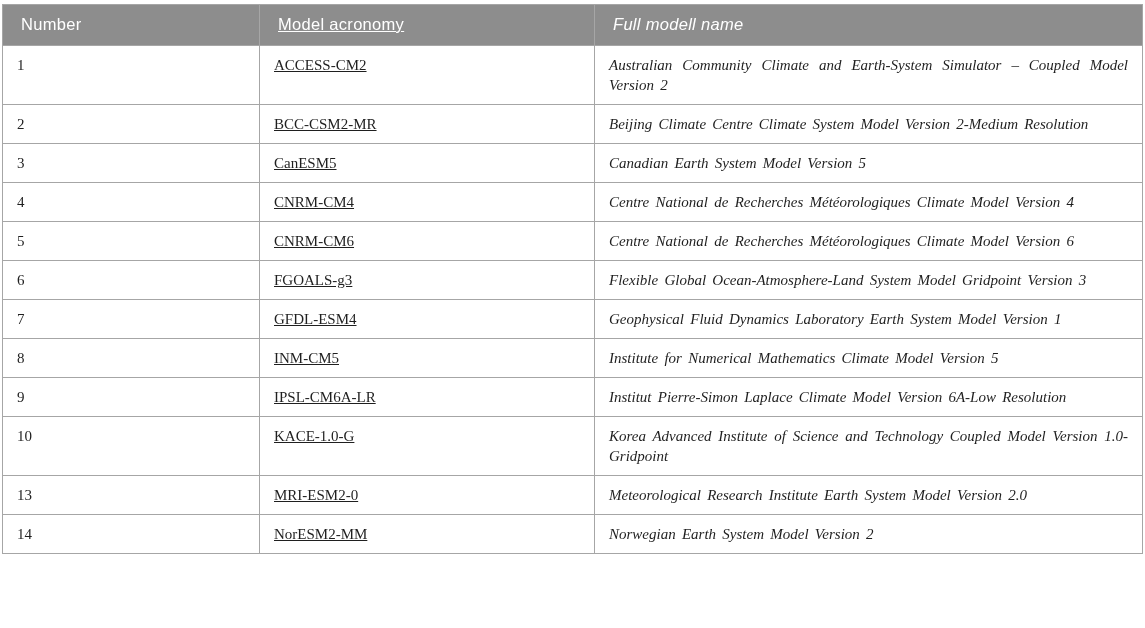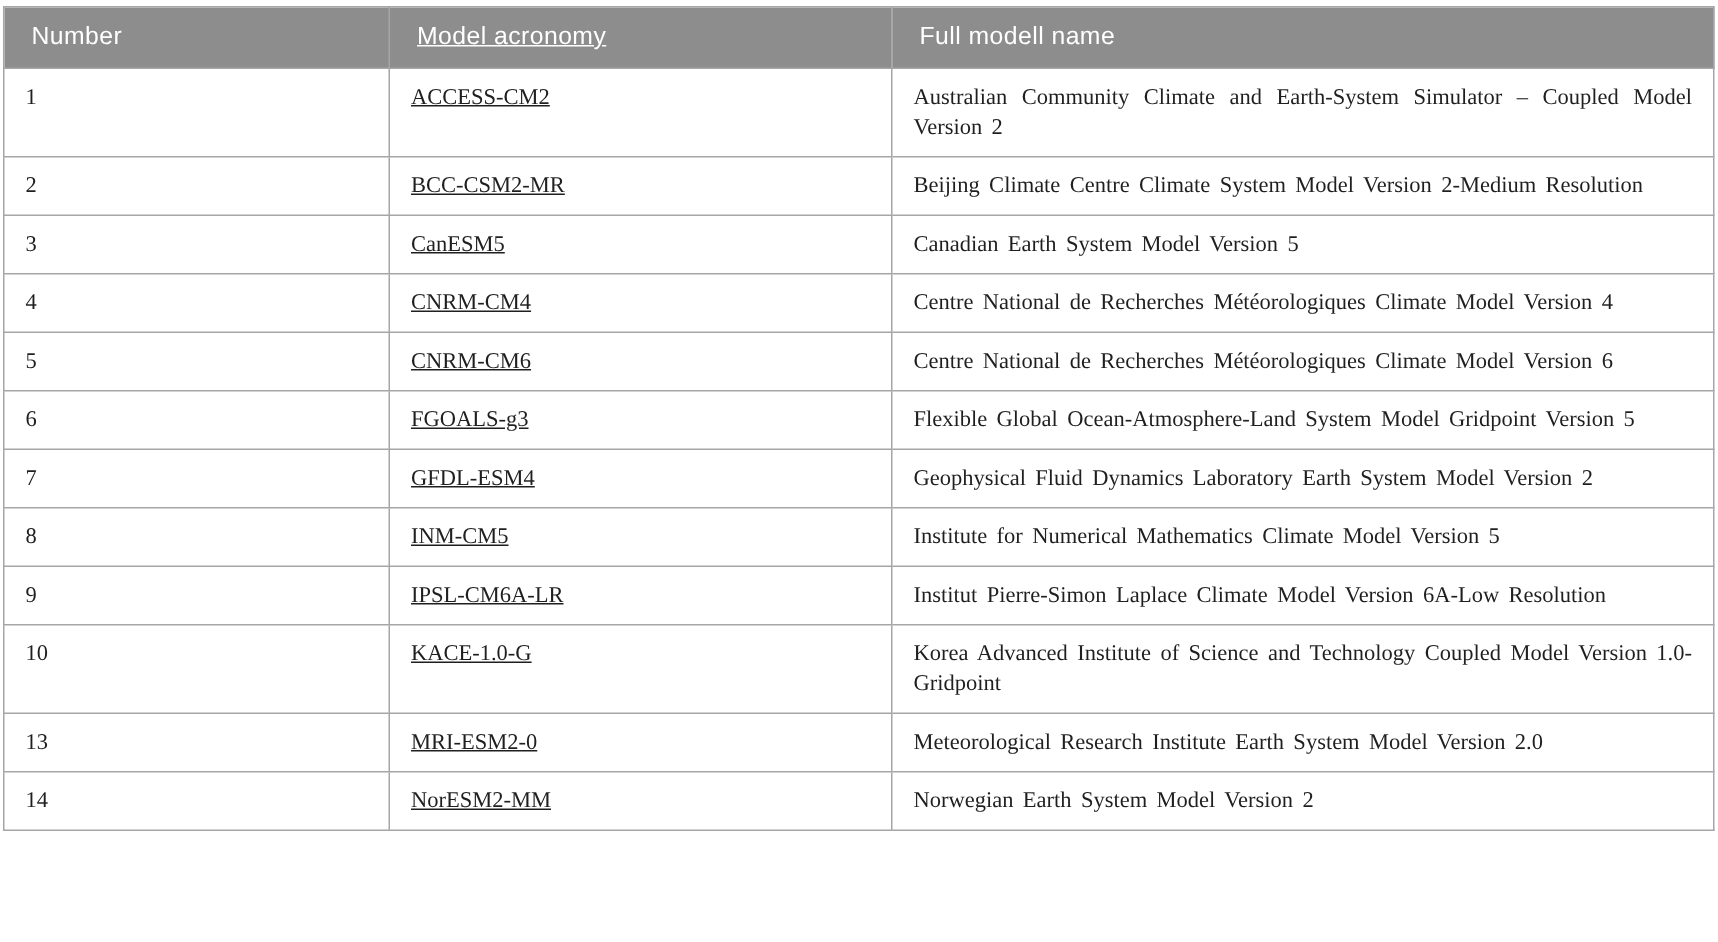--- a/index.html
+++ b/index.html
@@ -26,21 +26,21 @@
   }
   table.model-table th,
   table.model-table td {
     border: 1px solid var(--border);
     vertical-align: top;
     text-align: left;
   }
   
   .col-0 { width: 257px; }
   .col-1 { width: 335px; text-decoration: underline; }
-  .col-2 { width: auto; }
+  .col-2 { width: auto; font-style: italic; }
 
   
   thead th {
     background: var(--header-bg);
     color: var(--header-text);
     font-family: "Liberation Sans", "DejaVu Sans", sans-serif;
     font-size: 16.5px;
     font-weight: 400;
     letter-spacing: 0.3px;
     padding: 10px 18px 11px 18px;
@@ -99,26 +99,26 @@
         <td class="col-2 cell-2">Centre National de Recherches Météorologiques Climate Model Version 4</td>
       </tr>
       <tr>
         <td class="col-0 cell-0">5</td>
         <td class="col-1 cell-1">CNRM-CM6</td>
         <td class="col-2 cell-2">Centre National de Recherches Météorologiques Climate Model Version 6</td>
       </tr>
       <tr>
         <td class="col-0 cell-0">6</td>
         <td class="col-1 cell-1">FGOALS-g3</td>
-        <td class="col-2 cell-2">Flexible Global Ocean-Atmosphere-Land System Model Gridpoint Version 5</td>
+        <td class="col-2 cell-2">Flexible Global Ocean-Atmosphere-Land System Model Gridpoint Version 3</td>
       </tr>
       <tr>
         <td class="col-0 cell-0">7</td>
         <td class="col-1 cell-1">GFDL-ESM4</td>
-        <td class="col-2 cell-2">Geophysical Fluid Dynamics Laboratory Earth System Model Version 2</td>
+        <td class="col-2 cell-2">Geophysical Fluid Dynamics Laboratory Earth System Model Version 1</td>
       </tr>
       <tr>
         <td class="col-0 cell-0">8</td>
         <td class="col-1 cell-1">INM-CM5</td>
         <td class="col-2 cell-2">Institute for Numerical Mathematics Climate Model Version 5</td>
       </tr>
       <tr>
         <td class="col-0 cell-0">9</td>
         <td class="col-1 cell-1">IPSL-CM6A-LR</td>
         <td class="col-2 cell-2">Institut Pierre-Simon Laplace Climate Model Version 6A-Low Resolution</td>

